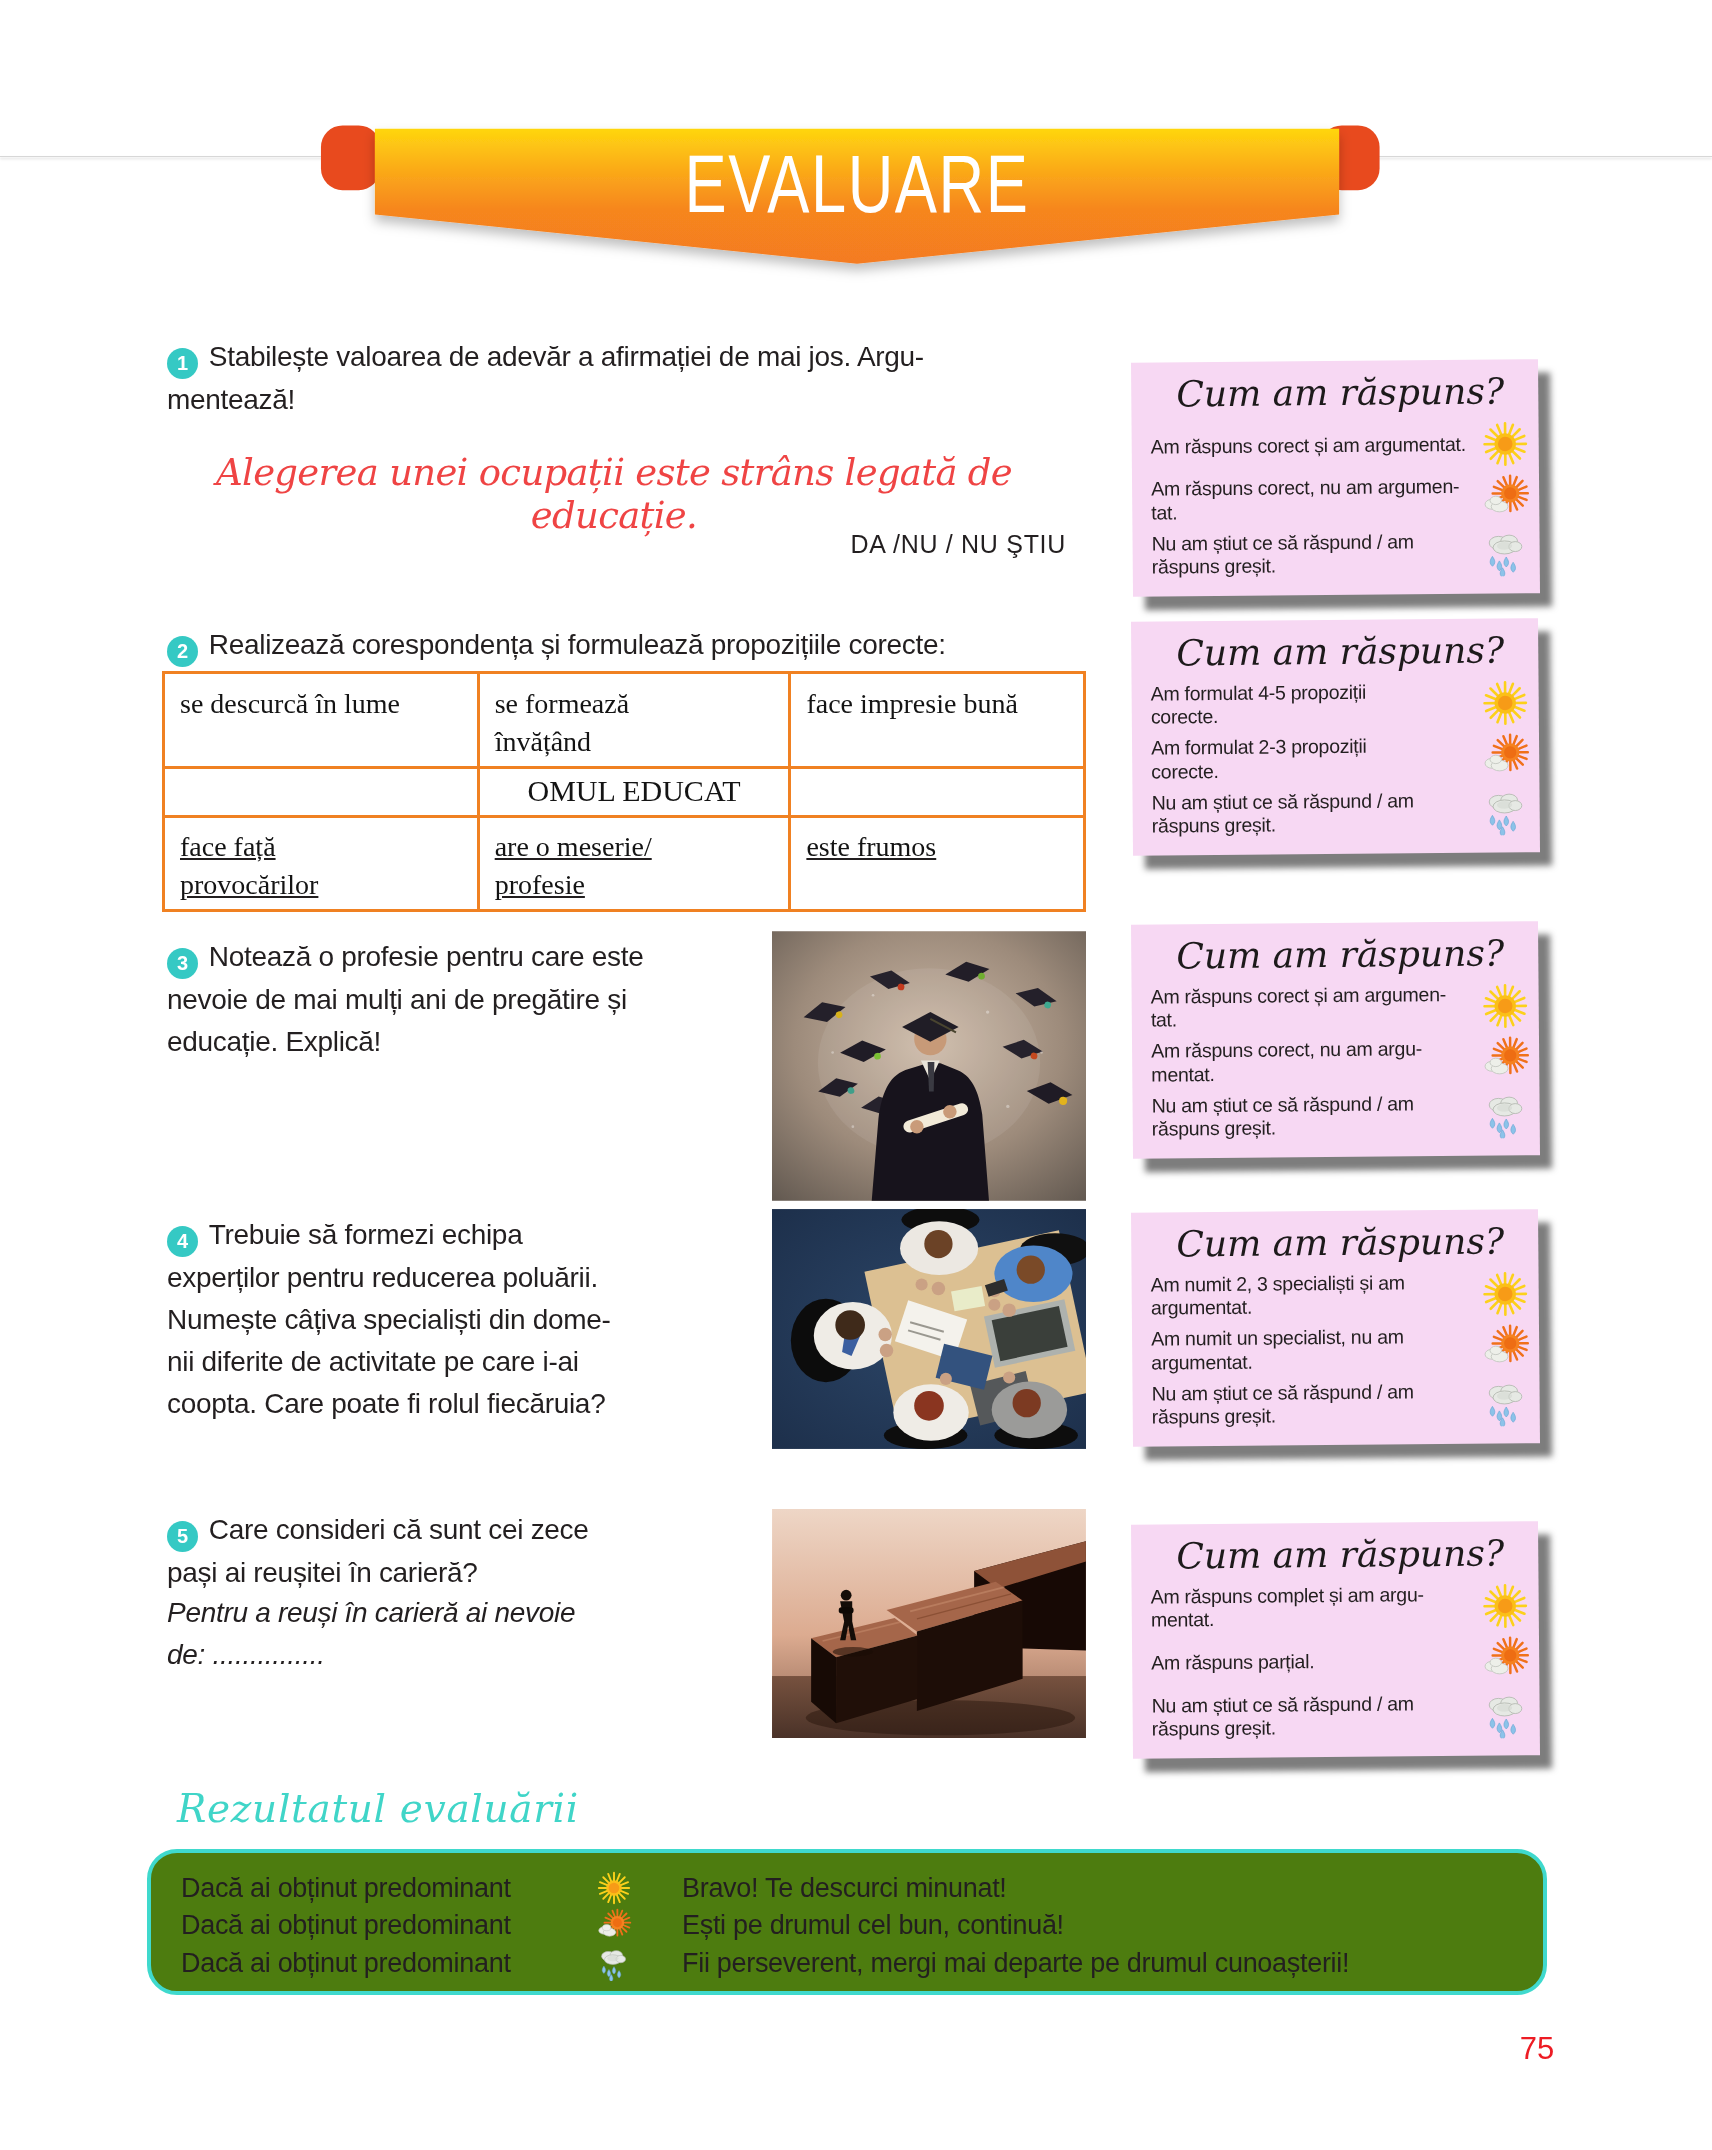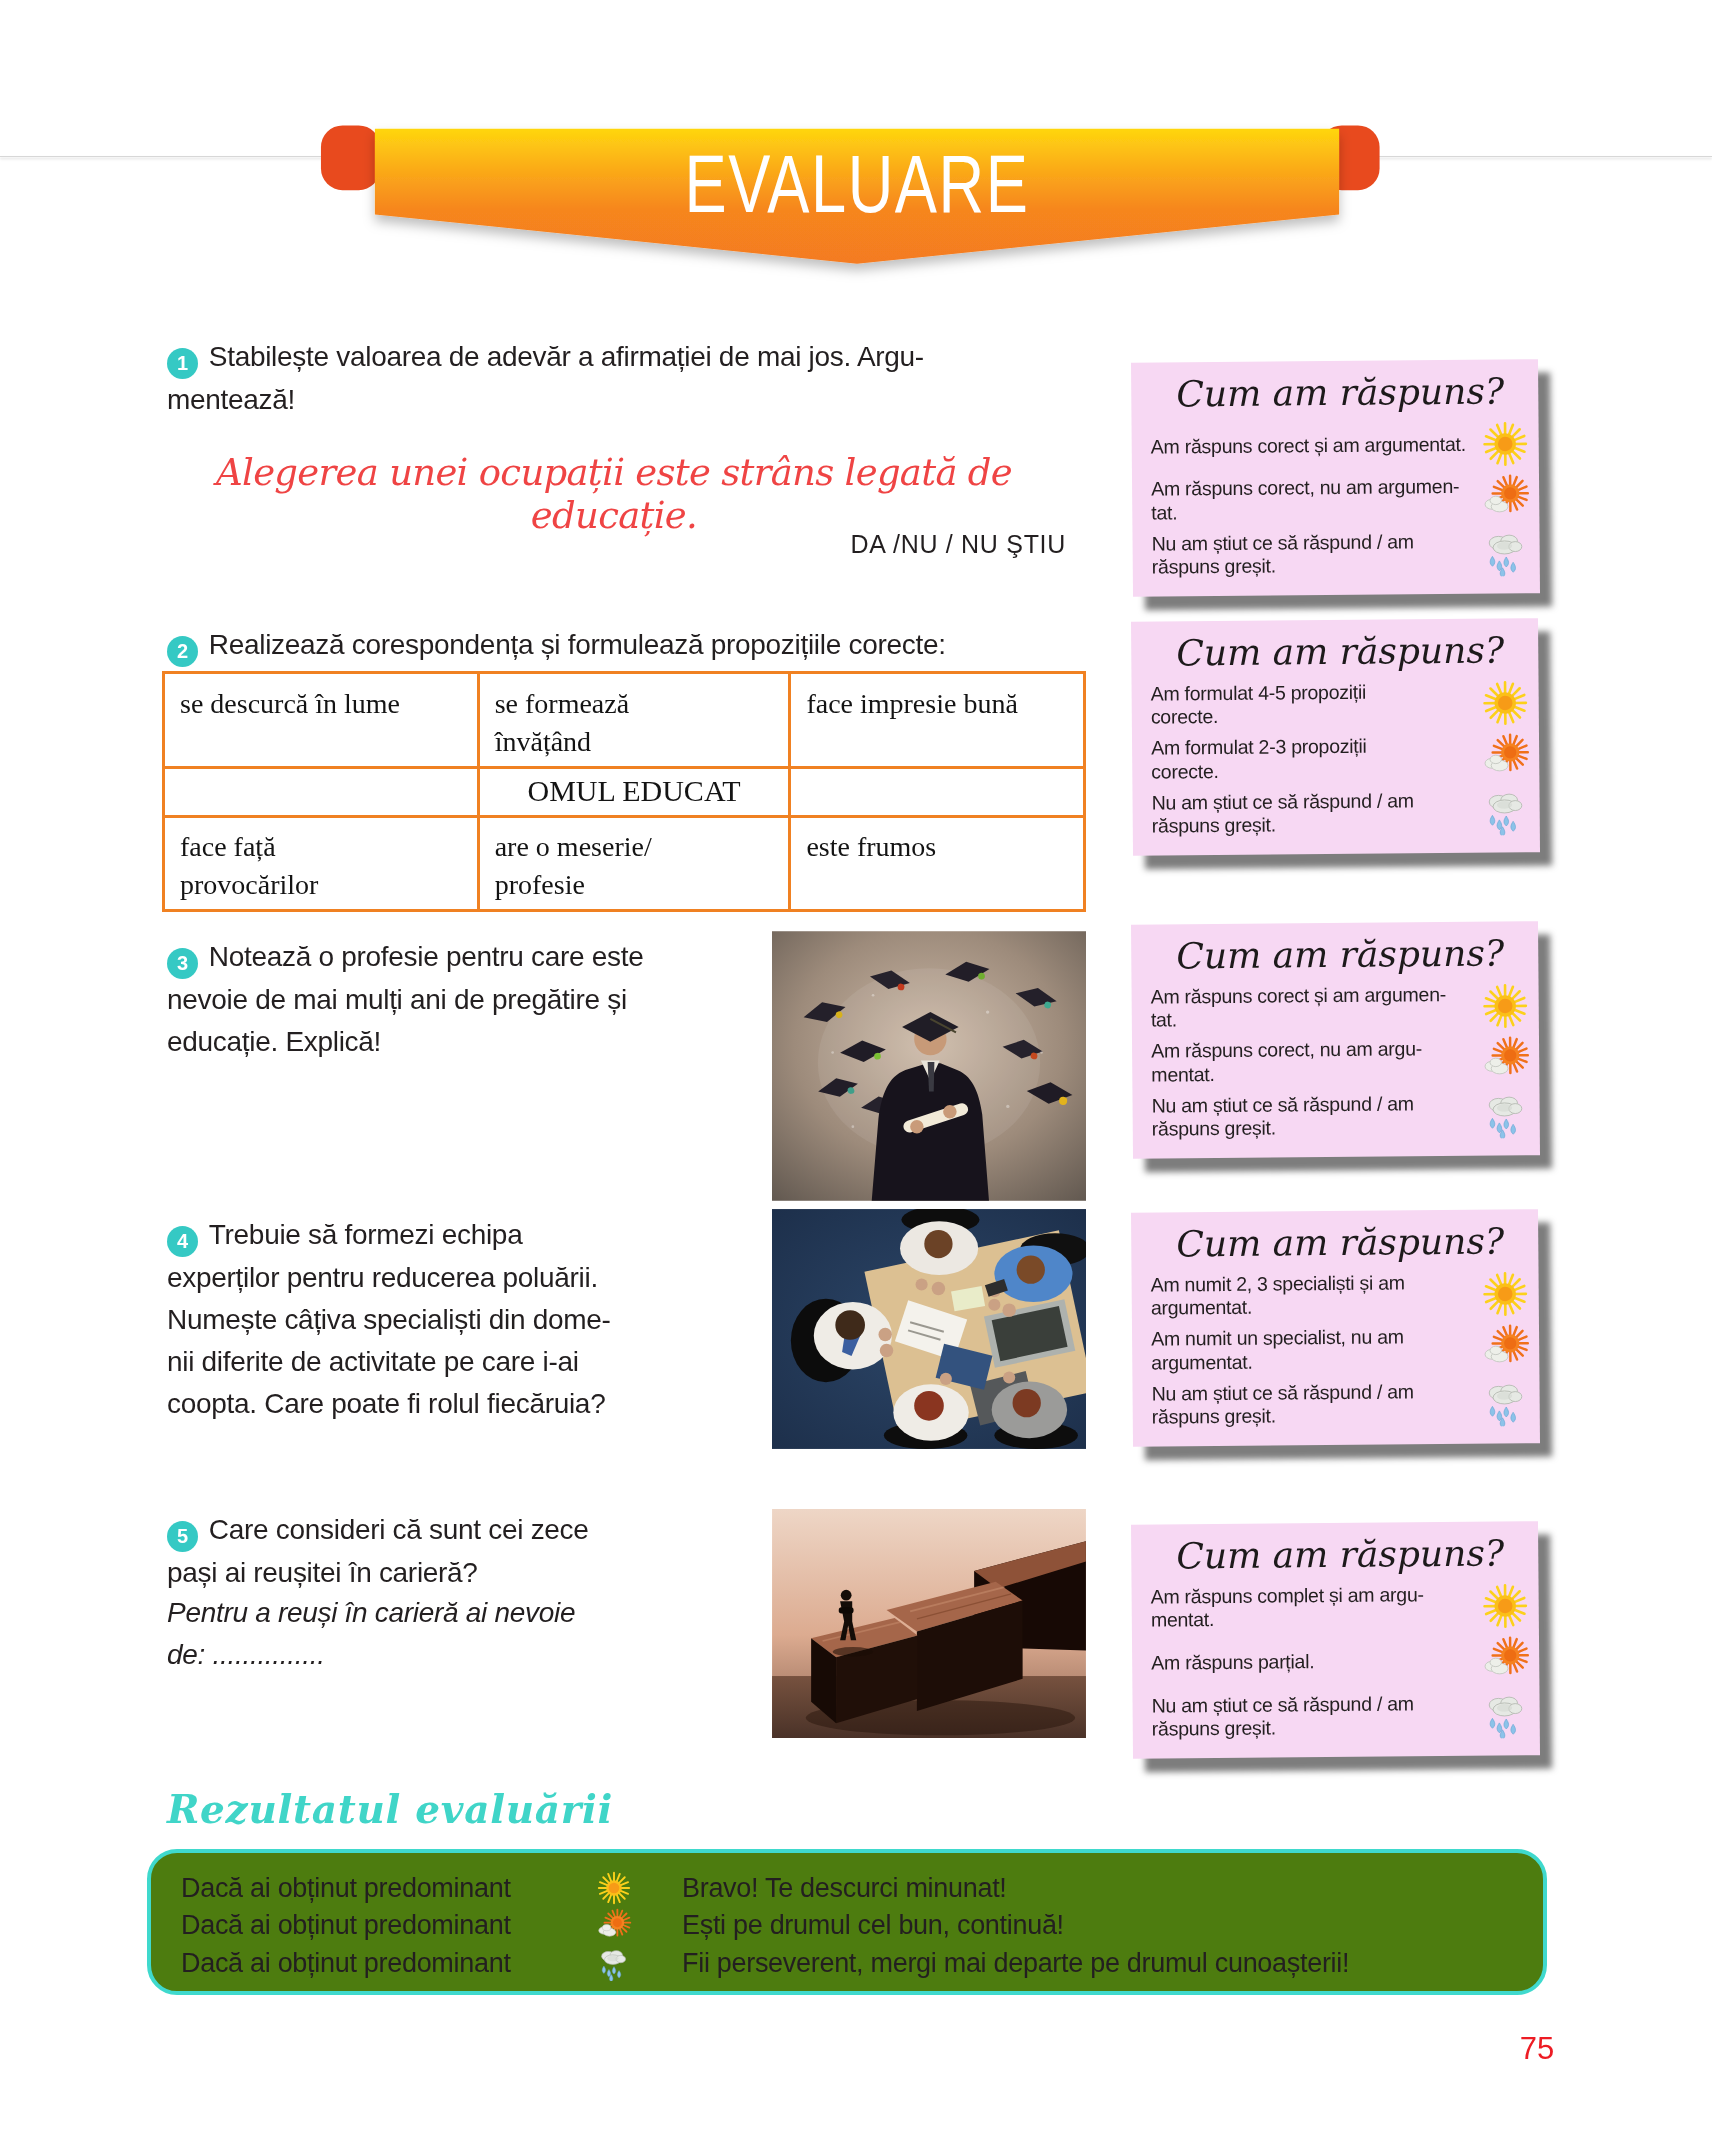--- a/index.html
+++ b/index.html
@@ -36,21 +36,21 @@
              color:#ef4444;letter-spacing:-0.7px;}
   .options{position:absolute;left:162px;top:530px;width:904px;text-align:right;
            font-size:25px;letter-spacing:0.7px;}
 
   
   .match{position:absolute;left:162px;top:671px;border-collapse:collapse;table-layout:fixed;}
   .match td{border:3.4px solid #f08122;font-family:"Liberation Serif",serif;font-size:28px;
             padding:10.8px 6.7px 5.4px 15px;vertical-align:top;white-space:pre-line;color:#141414;
             line-height:1.35;}
   .match .c1{width:290px;} .match .c2{width:287px;} .match .c3{width:270px;}
-  .match .r1{height:91px;} .match .r2{height:35px;margin-top:40px;} .match .r3{height:80px;}
+  .match .r1{height:91px;} .match .r2{height:35px;margin-top:40px;} .match .r3{height:80px;text-decoration:underline;}
   .match .center{text-align:center;vertical-align:middle;font-size:30px;padding:2.7px;}
 
   
   .photo{position:absolute;left:772px;}
 
   
   .note{position:absolute;left:1132px;width:407px;background:#f7d8f3;box-sizing:border-box;
         padding:9.4px 8px 10.8px 19px;box-shadow:12px 13.5px 6.7px rgba(45,45,45,.62);
         transform:rotate(-.5deg);}
   .note-title{font-family:"DejaVu Serif",serif;font-style:italic;font-size:36px;
@@ -60,22 +60,22 @@
                   letter-spacing:-0.3px;}
   .note-icon{flex:0 0 51px;width:51px;height:49px;display:flex;justify-content:center;
              align-items:center;}
   .n1{top:361px;min-height:223px;}
   .n2{top:620px;min-height:223px;}
   .n3{top:923px;min-height:228px;}
   .n4{top:1211px;min-height:233px;}
   .n5{top:1523px;min-height:226px;}
 
   
-  .result-heading{position:absolute;left:167px;top:1786px;font-family:"DejaVu Serif",serif;
-                  font-style:italic;font-size:39px;color:#40d5c8;letter-spacing:0.7px;font-weight:bold;}
+  .result-heading{position:absolute;left:177px;top:1786px;font-family:"DejaVu Serif",serif;
+                  font-style:italic;font-size:39px;color:#40d5c8;letter-spacing:0.7px;}
   .result-box{position:absolute;left:147px;top:1849px;width:1400px;height:146px;
               border:4px solid #3fd9cd;border-radius:30px;box-sizing:border-box;
               background:#4d7c0f;padding:17.5px 20px 12px 30px;}
   .rb-row{display:flex;align-items:center;height:35px;margin-bottom:2.7px;font-size:27px;
           letter-spacing:-0.3px;}
   .rb-prefix{width:413px;flex:0 0 413px;}
   .rb-icon{flex:0 0 39px;width:39px;height:38px;margin-right:49px;display:flex;
            align-items:center;justify-content:center;}
 
   .pagenum{position:absolute;left:1490px;top:2031px;width:94px;text-align:center;

